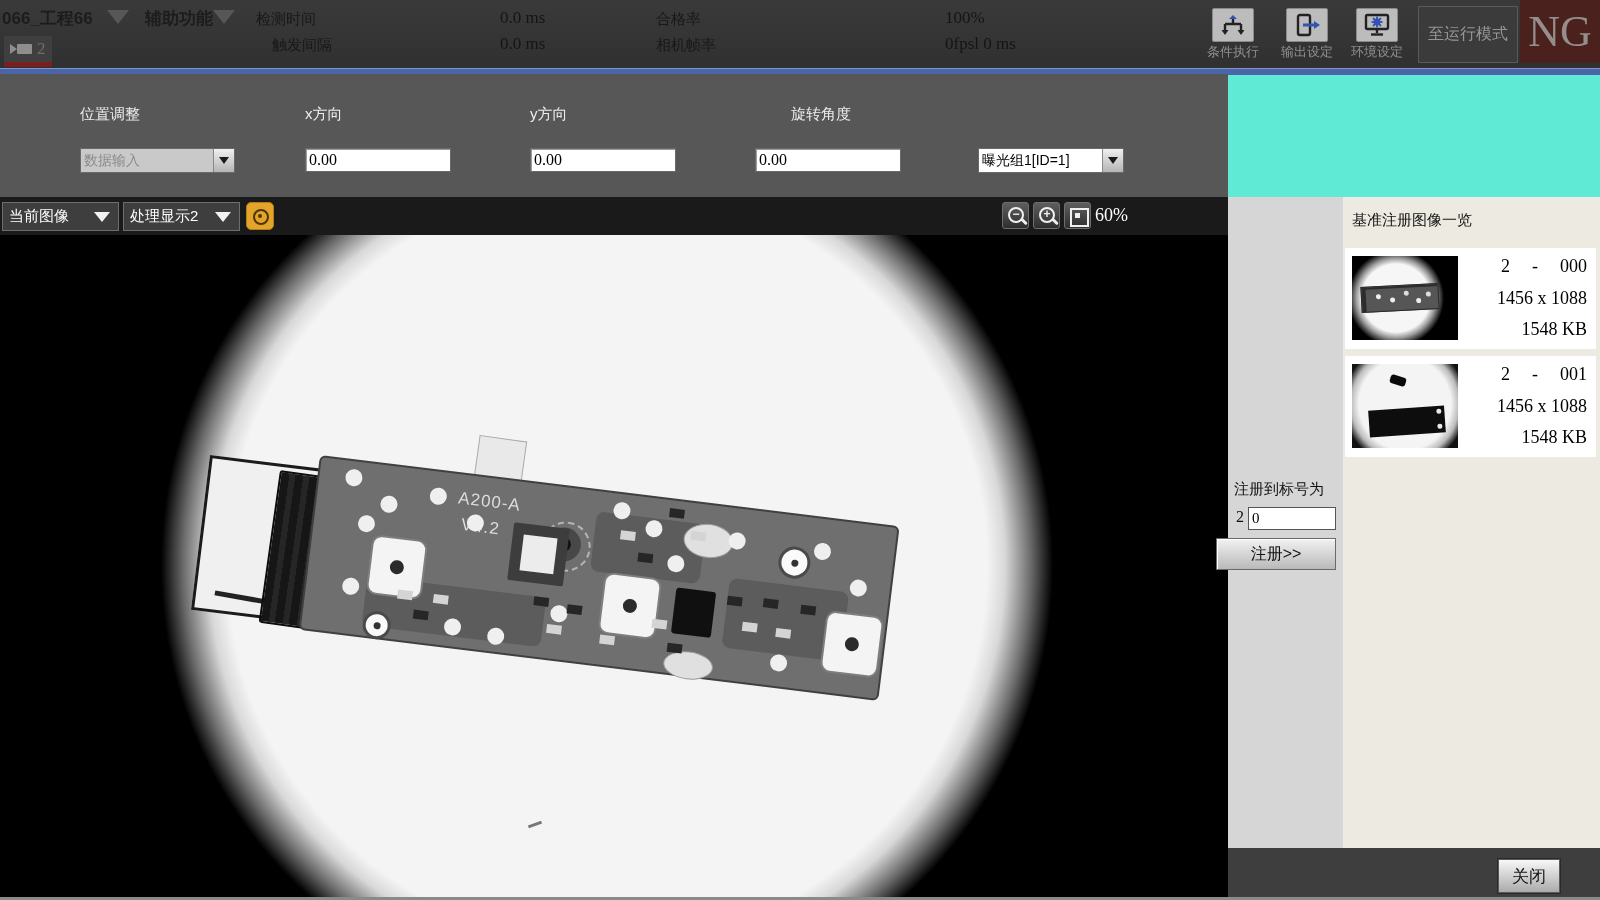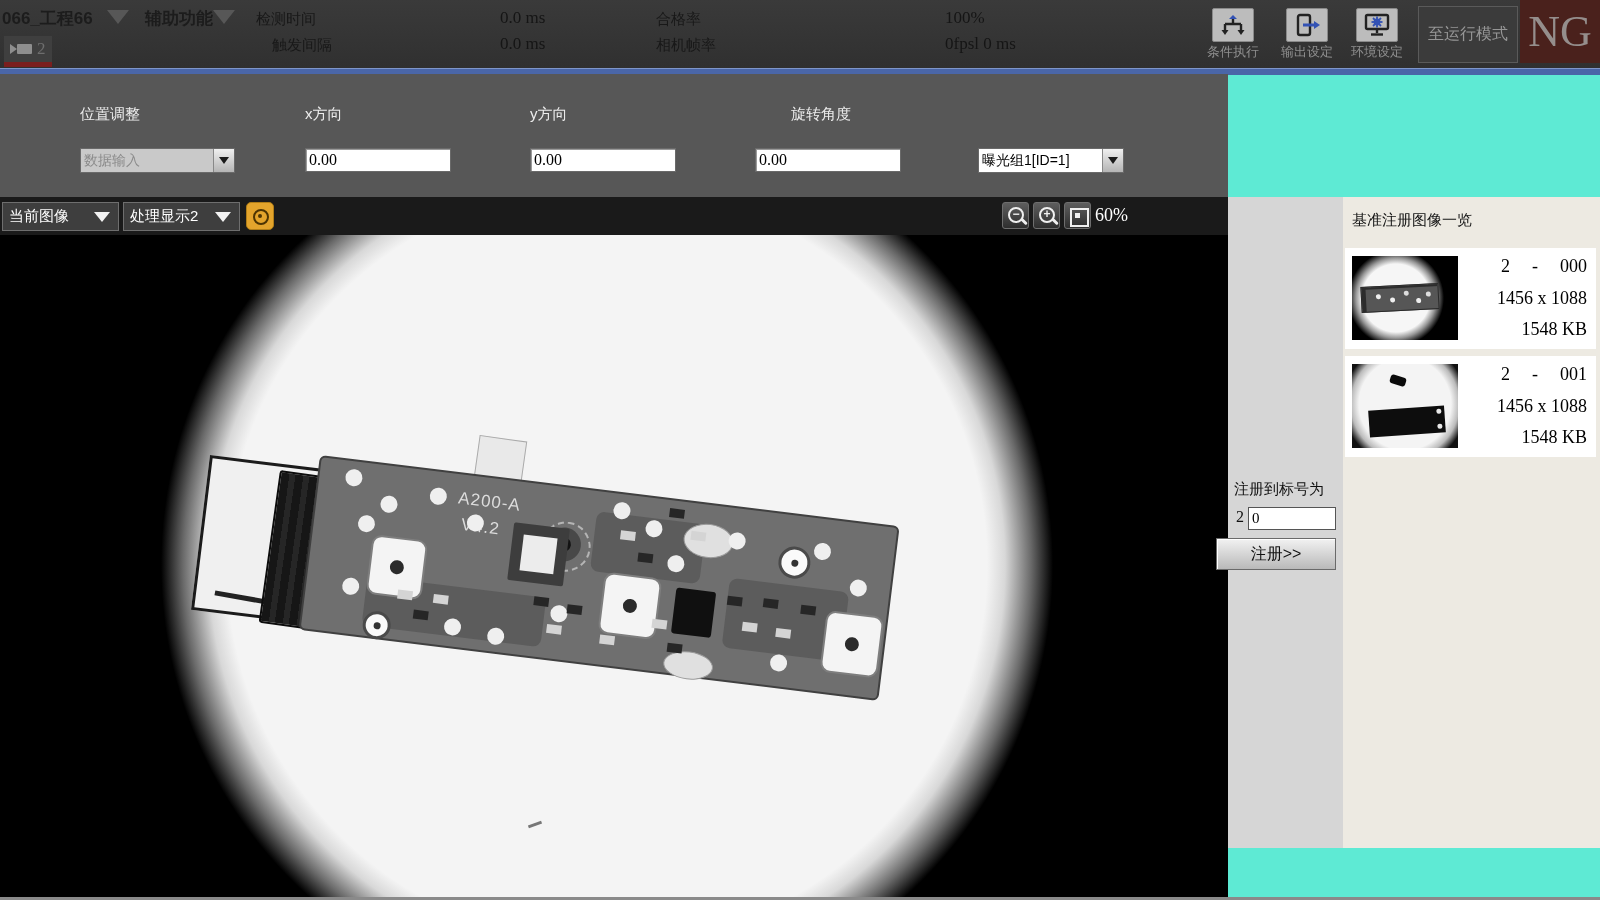--- a/index.html
+++ b/index.html
@@ -379,15 +379,18 @@
           <span>2</span>
           <span>-</span>
           <span>001</span>
         </div>
         <div class="lr">1456 x 1088</div>
         <div class="lr">1548 KB</div>
       </div>
     </div>
   </div>
 
+  <div id="footerbar" class="abs">
+    <button id="closebtn">关闭</button>
+  </div>
   <div id="bottomstrip" class="abs"></div>
 
 </div>
 
 </body></html>

